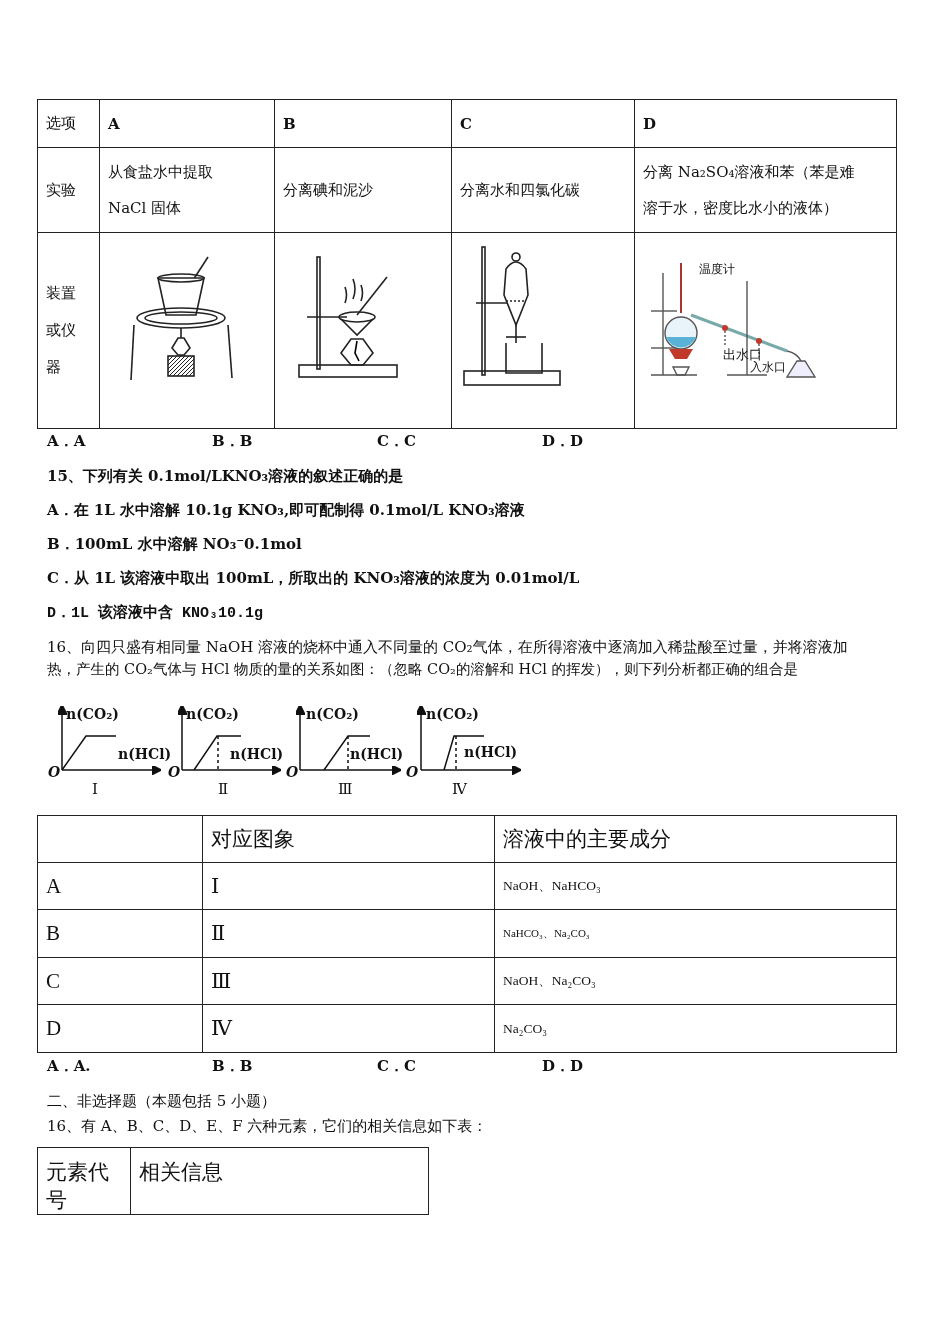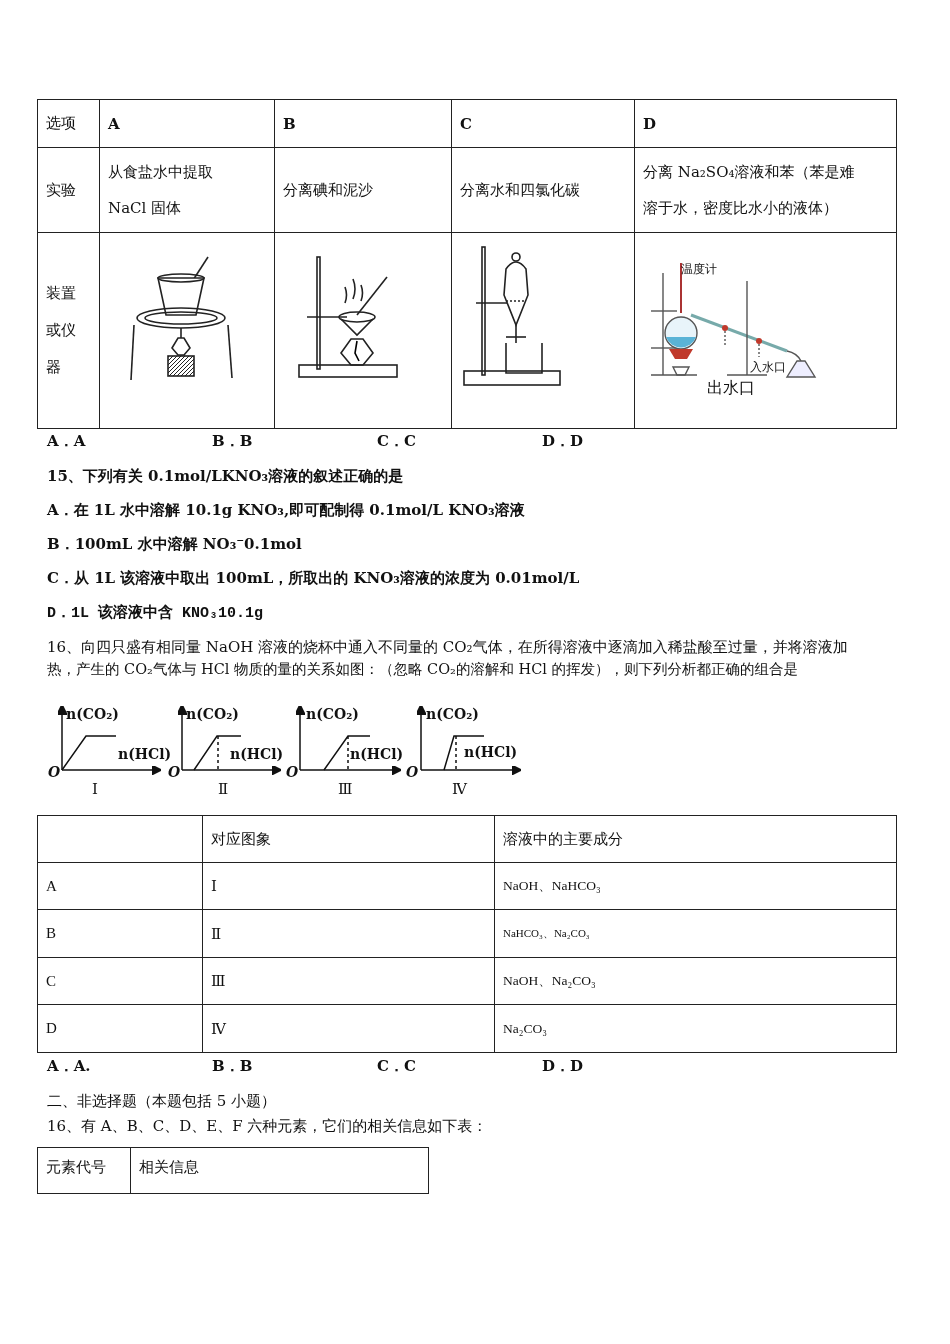--- a/index.html
+++ b/index.html
@@ -1,20 +1,20 @@
 <!DOCTYPE html>
 <html><head>
 <meta charset="utf-8">
 <style>
   html, body { margin: 0; padding: 0; background: #ffffff; }
   body { width: 950px; height: 1344px; position: relative; overflow: hidden;
          font-family: "DejaVu Serif", "Liberation Serif", serif; color: #111; }
   .abs { position: absolute; }
   table { border-collapse: collapse; position: absolute; padding-left: 48px; }
-  td { border: 1.5px solid #222; vertical-align: middle; padding: 0 8px; font-size: 15px; }
+  td { border: 1.5px solid #222; vertical-align: middle; padding: 0 8px; font-size: 21px; }
   .t1 td { font-size: 15px; }
   .bold { font-weight: bold; }
   .serif { font-family: "Liberation Serif", "DejaVu Serif", serif; }
   .line { position: absolute; font-size: 15px; white-space: nowrap; }
   .opts span { position: absolute; font-size: 15px; font-weight: bold; white-space: nowrap; }
 </style>
 </head>
 <body>
 
 <table class="t1" style="left:37px; top:99px; width:860px;">
@@ -108,22 +108,22 @@
         <line x1="44" y1="62" x2="140" y2="98" stroke-width="3" stroke="#7aa"></line>
         <line x1="100" y1="28" x2="100" y2="122"></line>
         <line x1="80" y1="122" x2="120" y2="122"></line>
         <circle cx="78" cy="75" r="3" fill="#c0392b" stroke="none"></circle>
         <circle cx="112" cy="88" r="3" fill="#c0392b" stroke="none"></circle>
         <line x1="78" y1="78" x2="78" y2="92" stroke-dasharray="2 2"></line>
         <line x1="112" y1="91" x2="112" y2="104" stroke-dasharray="2 2"></line>
         <path d="M140 98 Q150 100 154 108"></path>
         <path d="M150 108 L158 108 L168 124 L140 124 Z" fill="#eef"></path>
       </svg>
-      <span style="position:absolute; left:46px; top:28px; font-size:12px; font-family:'DejaVu Sans', sans-serif;">温度计</span>
-      <span style="position:absolute; left:72px; top:113px; font-size:16px; font-family:'DejaVu Sans', sans-serif;margin-top:32px;">出水口</span>
+      <span style="position:absolute; left:64px; top:28px; font-size:12px; font-family:'DejaVu Sans', sans-serif;">温度计</span>
+      <span style="position:absolute; left:88px; top:113px; font-size:13px; font-family:'DejaVu Sans', sans-serif;">出水口</span>
       <span style="position:absolute; left:115px; top:126px; font-size:12px; font-family:'DejaVu Sans', sans-serif;">入水口</span>
     </td>
   </tr>
 </tbody>
   </table>
 
 <div class="opts">
   <span style="left:47px; top:432px;">A．A</span>
   <span style="left:212px; top:432px;">B．B</span>
   <span style="left:377px; top:432px;">C．C</span>

